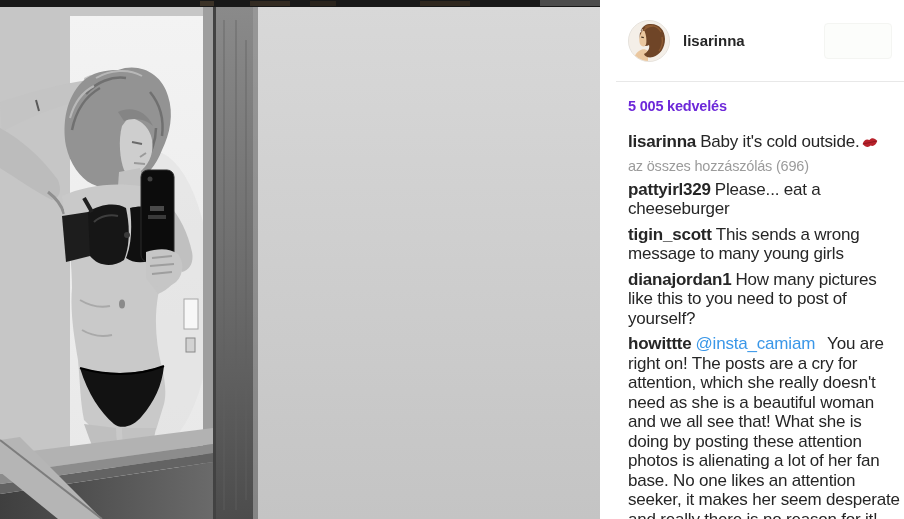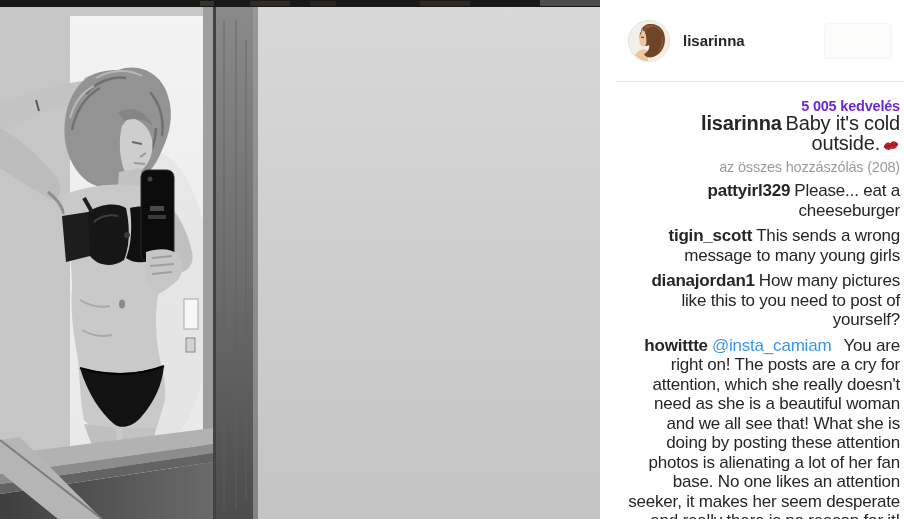--- a/index.html
+++ b/index.html
@@ -10,38 +10,38 @@
   
   .photo-wrap{position:absolute;left:0;top:0;width:600px;height:519px;}
   .photo-wrap svg{display:block;width:600px;height:519px;}
   
   .top-strip-right{
     position:absolute;left:637px;top:0;width:267px;height:7px;
     background:repeating-linear-gradient(90deg,
       #14110e 0 16px,#38302a 16px 21px,#14110e 21px 38px,#463c30 38px 42px,#1a1612 42px 60px);
   }
   
-  .panel{position:absolute;left:616px;top:0;width:288px;height:510px;background:#fff;color:#262626;text-align:right;}
+  .panel{position:absolute;left:616px;top:0;width:288px;height:510px;background:#fff;color:#262626;}
   .panel-header{
     display:flex;align-items:center;height:82px;box-sizing:border-box;
     padding:0 12px;border-bottom:1px solid #e8e8e8;
   }
   .avatar{
     width:40px;height:40px;border-radius:50%;overflow:hidden;flex:0 0 auto;
     border:1px solid #e6e2dc;background:#f4efe8;
   }
   .avatar svg{display:block;width:100%;height:100%;}
   .username-header{margin-left:13px;font-size:15px;font-weight:700;color:#262626;cursor:pointer;}
   .ghost-btn{
     margin-left:auto;width:66px;height:34px;border-radius:4px;
     background:#fcfdfb;border:1px solid #f4f5f2;
   }
   .panel-body{padding:16px 4px 0 12px;width:272px;box-sizing:content-box;}
   .likes{font-size:14.5px;font-weight:700;letter-spacing:-0.2px;color:#6d28d9;cursor:pointer;}
-  .caption{font-size:20px;line-height:19.5px;letter-spacing:-0.2px;}
+  .caption{margin-top:18px;font-size:17px;line-height:19.5px;letter-spacing:-0.2px;}
   .u{font-weight:700;color:#262626;margin-right:4px;cursor:pointer;}
   .kiss-icon{display:inline-block;width:17px;height:13px;vertical-align:-2px;margin-left:3px;}
   .view-all{margin-top:6px;font-size:14.5px;letter-spacing:-0.2px;color:#9b9b9b;cursor:pointer;}
   .comments{margin-top:5px;}
   .comment{margin-top:6px;font-size:17px;line-height:19.5px;letter-spacing:-0.2px;color:#262626;}
   .mention{color:#3a97e8;margin-right:12px;cursor:pointer;}
 </style>
 </head>
 <body>
 
@@ -179,21 +179,21 @@
 
     <div class="caption">
       <span class="u">lisarinna</span><span>Baby it's cold outside.</span><span class="kiss-icon"><svg viewBox="0 0 22 15">
           <g transform="rotate(-12 11 8)">
             <path d="M1,7 C3,2.2 7.5,1 10.5,3.8 C13.5,1 18,2.2 20,7 C18,11.6 13.6,13.4 10.5,11 C7.4,13.4 3,11.6 1,7 Z" fill="#b8222b"></path>
             <path d="M1,7 L20,7" stroke="#7e1118" stroke-width="1" opacity="0.8"></path>
           </g>
         </svg></span>
     </div>
 
-    <div class="view-all">az összes hozzászólás (208)</div>
+    <div class="view-all">az összes hozzászólás (696)</div>
 
     <div class="comments">
   <div class="comment">
     <span class="u">pattyirl329</span><span>Please... eat a cheeseburger</span>
   </div>
 
   <div class="comment">
     <span class="u">tigin_scott</span><span>This sends a wrong message to many young girls</span>
   </div>
 

